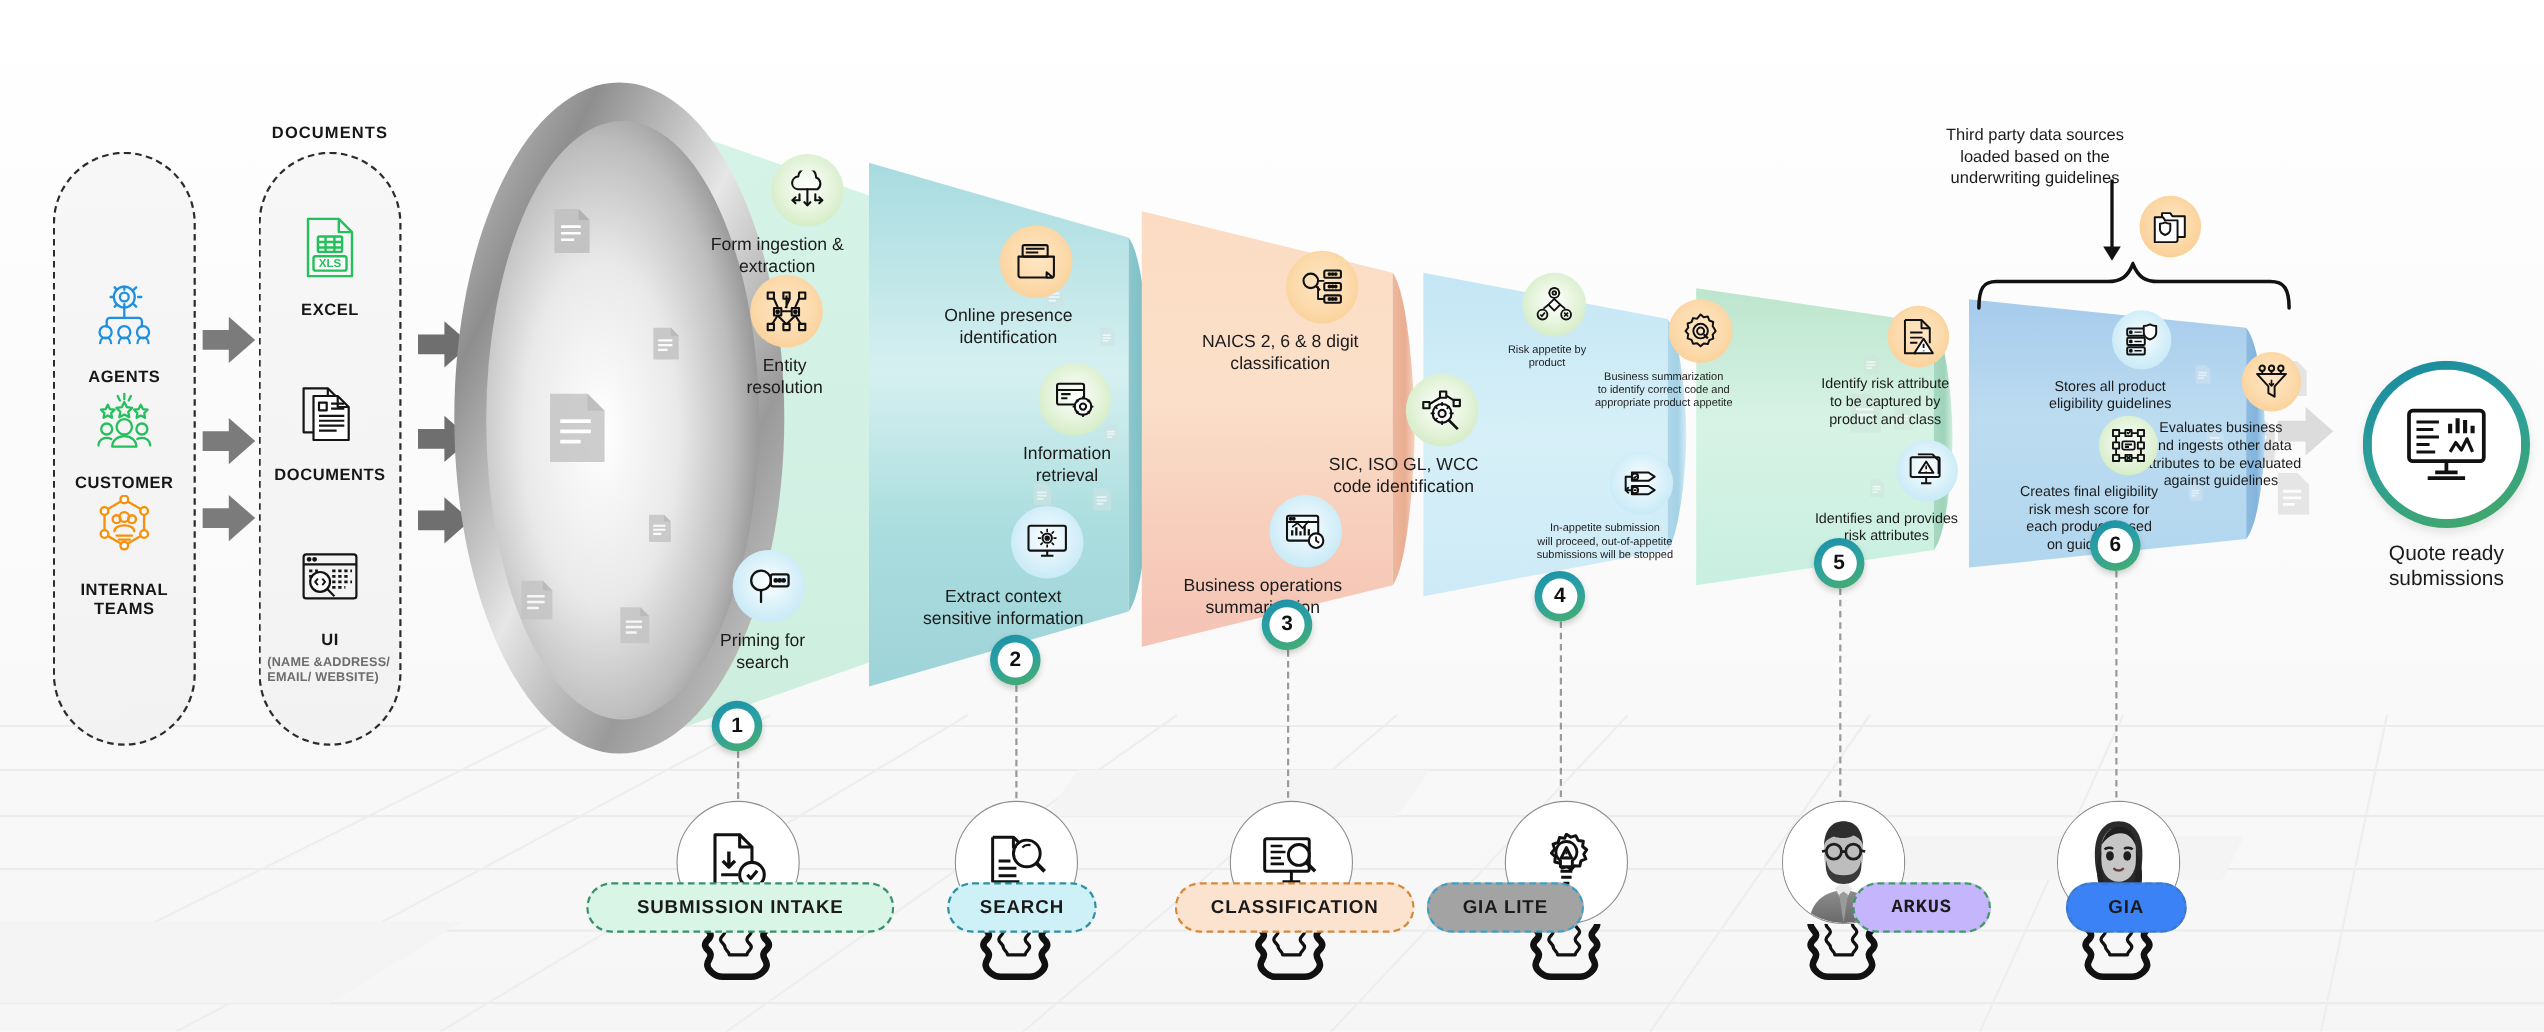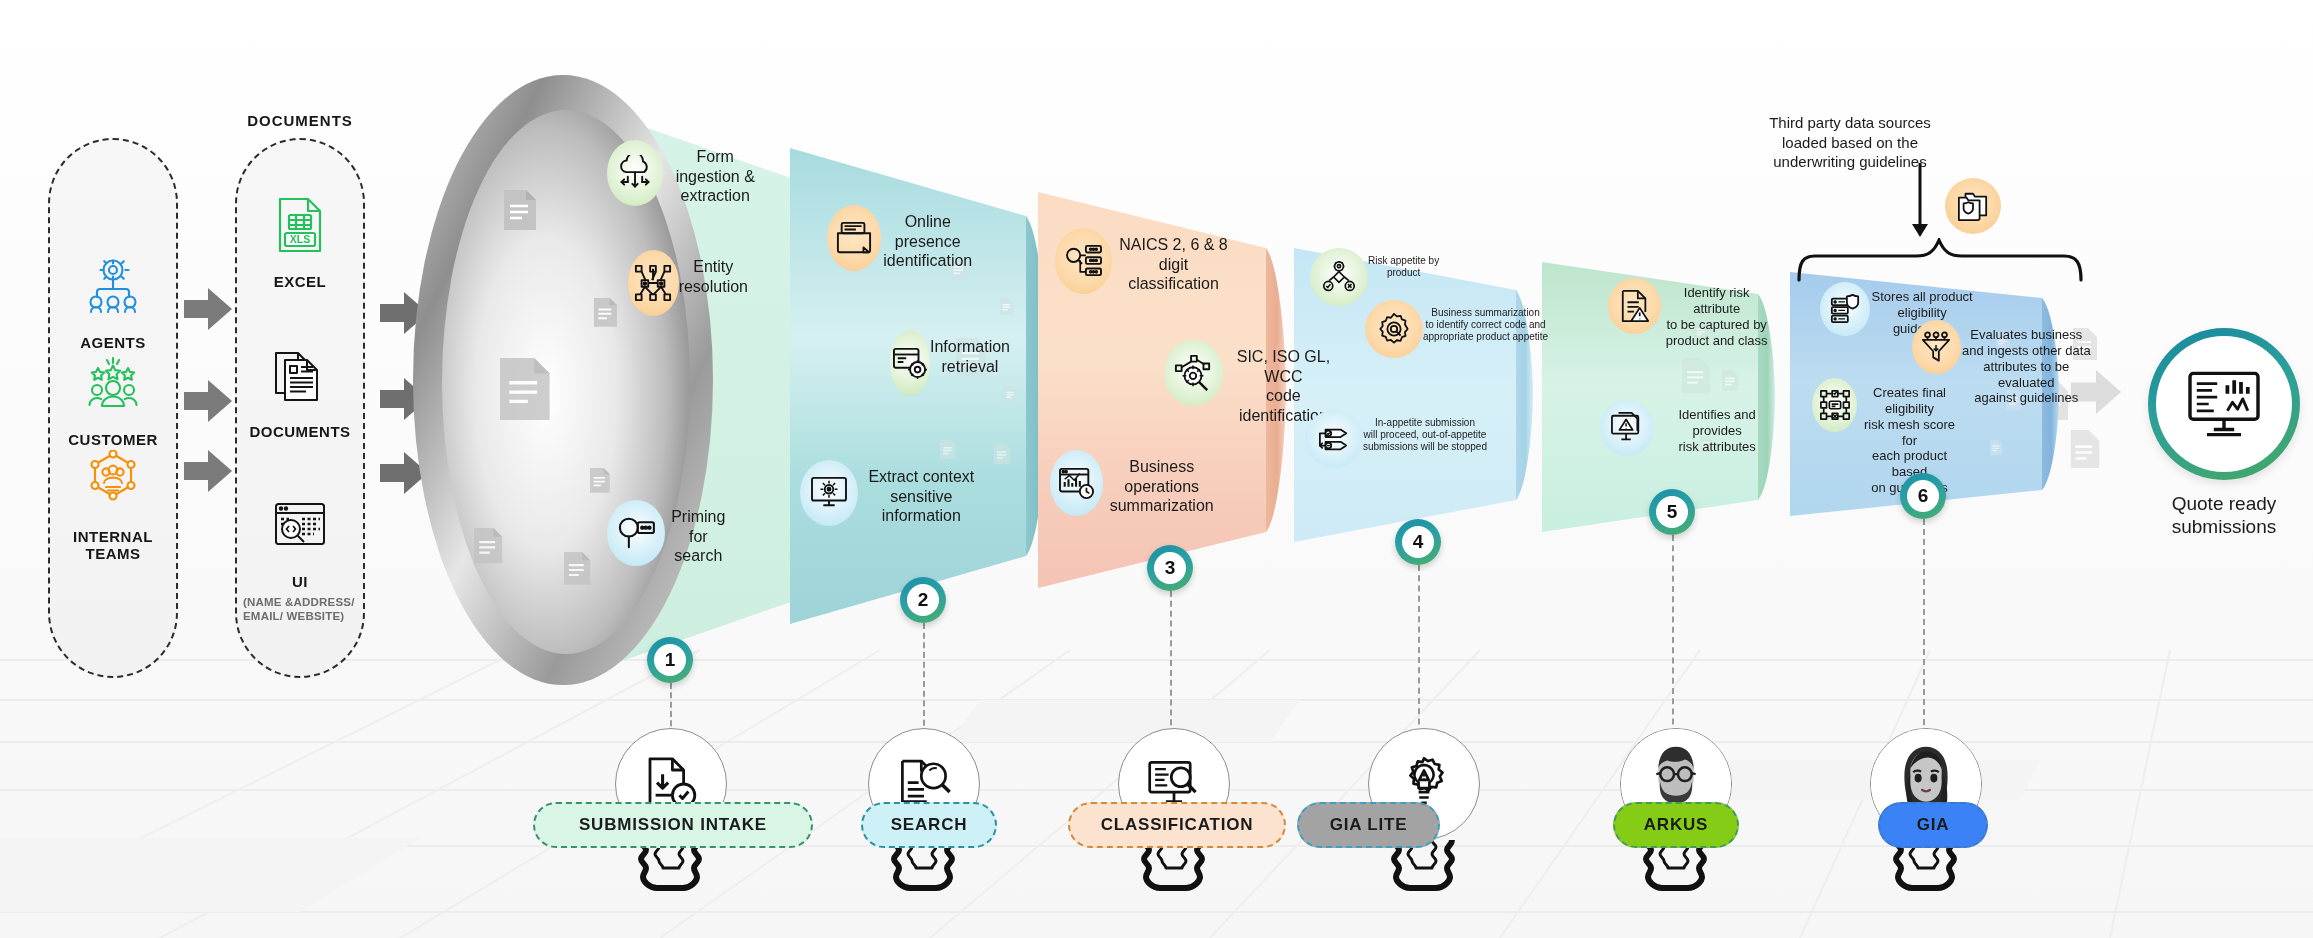--- a/index.html
+++ b/index.html
@@ -48,21 +48,21 @@
   }
 
   
   .chev { position:absolute; }
 
   
   .seg { position: absolute; }
   .seg svg { display:block; overflow: visible; }
 
   
-  .feat { position: absolute; display:flex; flex-direction:row; align-items:flex-start; }
+  .feat { position: absolute; display:flex; flex-direction:column; align-items:flex-end; }
   .feat-icon {
     width: 66px; height: 66px; border-radius: 50%;
     display:flex; align-items:center; justify-content:center;
   }
   .feat-icon.green  { background: radial-gradient(circle at 50% 45%, #ffffff 0%, #eaf6e2 38%, #c7e6b4 100%); }
   .feat-icon.orange { background: radial-gradient(circle at 50% 45%, #ffe7c6 0%, #fcd9a9 55%, #f8c889 100%); }
   .feat-icon.blue   { background: radial-gradient(circle at 50% 45%, #ffffff 0%, #e2f4fb 35%, #b6e3f3 100%); }
   .feat-text {
     margin-top: 7px; font-size: 16px; color:#1b1b1b; line-height: 1.22;
     text-align:center; white-space: pre-line;
@@ -604,21 +604,21 @@
         <path d="M13 19l-5 4M25 19l5 4"></path>
         <circle cx="7" cy="29" r="5"></circle>
           <path d="M4.8 29l1.6 1.8L9.4 27" stroke-width="1.7"></path>
         <circle cx="31" cy="29" r="5"></circle>
           <path d="M29 27l4 4M33 27l-4 4" stroke-width="1.7"></path>
       </svg>
     </div>
     <div class="feat-text sm">Risk appetite by
 product</div>
   </div>
-  <div class="feat" style="left:1365px; top:300px; width:210px; z-index:6;">
+  <div class="feat" style="left:1365px; top:272px; width:210px; z-index:6;">
     <div class="feat-icon orange" style="width:58px;height:58px;">
       <svg width="34" height="34" viewBox="0 0 36 36" fill="none" stroke="#111" stroke-width="1.9" stroke-linejoin="round">
         <path d="M18 2l3 2.6 4-.6 1.4 3.8 3.8 1.4-.6 4L32.5 18l-2.9 3.3.6 4-3.8 1.4-1.4 3.8-4-.6L18 32.5l-3.3-2.9-4 .6-1.4-3.8-3.8-1.4.6-4L3.5 18l2.6-3.3-.6-4 3.8-1.4 1.4-3.8 4 .6z"></path>
         <circle cx="18" cy="18" r="7"></circle>
           <circle cx="18" cy="18" r="3.4"></circle>
         <path d="M21 21l4 4" stroke-width="2.2"></path>
       </svg>
     </div>
     <div class="feat-text sm">Business summarization
 to identify correct code and
@@ -931,21 +931,21 @@
       <path d="M40 54c-2 10 2 22 16 22s18-12 16-22c-1 9-6 14-16 14s-15-5-16-14z" fill="#3a3a3a"></path>
       <circle cx="47" cy="46" r="7" fill="none" stroke="#1e1e1e" stroke-width="2.6"></circle>
       <circle cx="65" cy="46" r="7" fill="none" stroke="#1e1e1e" stroke-width="2.6"></circle>
       <path d="M54 46h4M40 45l-4 1M72 45l4 1" stroke="#1e1e1e" stroke-width="2.4" fill="none"></path>
     </svg>
   </div>
   <svg class="gear-bottom" style="left:1642px; top:840px; z-index:4;" width="68" height="52" viewBox="0 0 68 52">
     <path d="M4 0c0 5 5 6 5 10s-5 5-5 9 5 5 5 9-3 5-3 9 6 11 14 11h26c8 0 14-7 14-11s-3-5-3-9 5-5 5-9-5-5-5-9 5-5 5-10" fill="none" stroke="#111" stroke-width="6" stroke-linejoin="round"></path>
     <path d="M18 0c0 4 4 4 4 7s-4 4-4 7 4 4 4 7 4 4 4 7h16c0-3 4-4 4-7s-4-4-4-7 4-4 4-7-4-3-4-7" fill="none" stroke="#111" stroke-width="3" stroke-linejoin="round"></path>
   </svg>
-  <div class="pill" style="left:1613px; top:802px; width:126px; background:#84cc16; border-color:#3f9a63; z-index:6;">
+  <div class="pill" style="left:1684px; top:802px; width:126px; background:#c4b5fd; border-color:#3f9a63; z-index:6;font-family:Liberation Mono, monospace;">
     <span>ARKUS</span>
   </div>
 
   <div class="persona-circle" style="left:1870px; top:728px; z-index:5;">
     <svg width="112" height="112" viewBox="0 0 112 112">
       <defs>
         <linearGradient id="suitB" x1="0" y1="0" x2="0" y2="1">
             <stop offset="0%" stop-color="#8a8a8a"></stop>
             <stop offset="100%" stop-color="#636363"></stop>
           </linearGradient>

